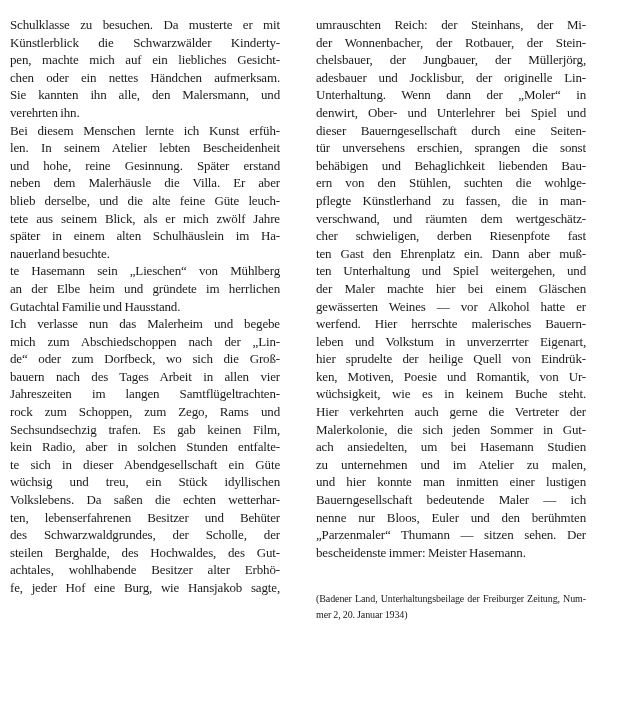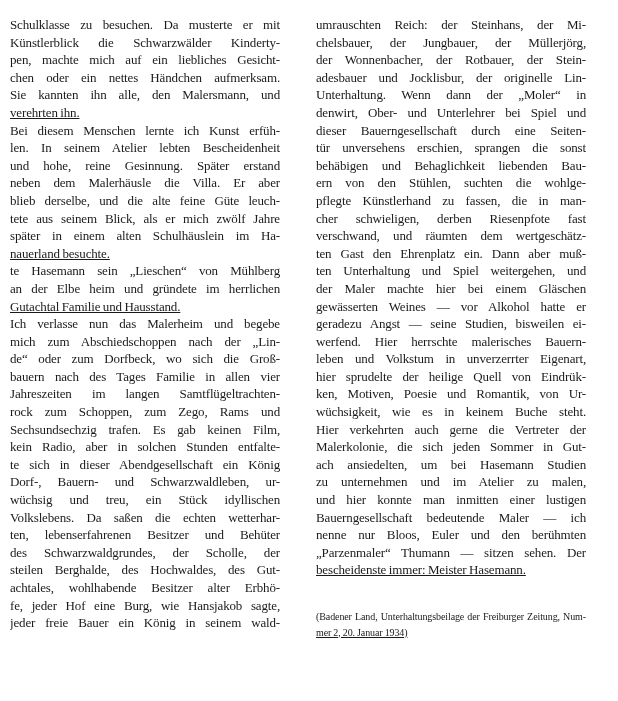--- a/index.html
+++ b/index.html
@@ -38,21 +38,20 @@
   .line:not(.para-end)::after {
     content: "";
     display: inline-block;
     width: 100%;
     height: 0;
     vertical-align: top;
   }
   .line.para-end {
     text-align: left;
     text-align-last: left;
-    text-decoration: underline;
   }
   .footnote {
     margin-top: 30px;
   }
   .footnote .line {
     font-size: 10px;
     line-height: 15.5px;
     height: 15.5px;
     letter-spacing: -0.1px;
     word-spacing: -0.3px;
@@ -76,56 +75,53 @@
       <div class="line">blieb derselbe, und die alte feine Güte leuch-</div>
       <div class="line">tete aus seinem Blick, als er mich zwölf Jahre</div>
       <div class="line">später in einem alten Schulhäuslein im Ha-</div>
       <div class="line para-end">nauerland besuchte.</div>
       <div class="line">te Hasemann sein „Lieschen“ von Mühlberg</div>
       <div class="line">an der Elbe heim und gründete im herrlichen</div>
       <div class="line para-end">Gutachtal Familie und Hausstand.</div>
       <div class="line">Ich verlasse nun das Malerheim und begebe</div>
       <div class="line">mich zum Abschiedschoppen nach der „Lin-</div>
       <div class="line">de“ oder zum Dorfbeck, wo sich die Groß-</div>
-      <div class="line">bauern nach des Tages Familie in allen vier</div>
+      <div class="line">bauern nach des Tages Arbeit in allen vier</div>
       <div class="line">Jahreszeiten im langen Samtflügeltrachten-</div>
       <div class="line">rock zum Schoppen, zum Zego, Rams und</div>
       <div class="line">Sechsundsechzig trafen. Es gab keinen Film,</div>
       <div class="line">kein Radio, aber in solchen Stunden entfalte-</div>
-      <div class="line">te sich in dieser Abendgesellschaft ein König</div>
-      <div class="line">Dorf-, Bauern- und Schwarzwaldleben, ur-</div>
+      <div class="line">te sich in dieser Abendgesellschaft ein Güte</div>
       <div class="line">wüchsig und treu, ein Stück idyllischen</div>
       <div class="line">Volkslebens. Da saßen die echten wetterhar-</div>
       <div class="line">ten, lebenserfahrenen Besitzer und Behüter</div>
       <div class="line">des Schwarzwaldgrundes, der Scholle, der</div>
       <div class="line">steilen Berghalde, des Hochwaldes, des Gut-</div>
       <div class="line">achtales, wohlhabende Besitzer alter Erbhö-</div>
       <div class="line">fe, jeder Hof eine Burg, wie Hansjakob sagte,</div>
-      <div class="line">jeder freie Bauer ein König in seinem wald-</div>
     </div>
   <div class="col col-right">
     <div>
         <div class="line">umrauschten Reich: der Steinhans, der Mi-</div>
+        <div class="line">der Wonnenbacher, der Rotbauer, der Stein-</div>
         <div class="line">chelsbauer, der Jungbauer, der Müllerjörg,</div>
-        <div class="line">der Wonnenbacher, der Rotbauer, der Stein-</div>
         <div class="line">adesbauer und Jocklisbur, der originelle Lin-</div>
         <div class="line">Unterhaltung. Wenn dann der „Moler“ in</div>
         <div class="line">denwirt, Ober- und Unterlehrer bei Spiel und</div>
         <div class="line">dieser Bauerngesellschaft durch eine Seiten-</div>
         <div class="line">tür unversehens erschien, sprangen die sonst</div>
         <div class="line">behäbigen und Behaglichkeit liebenden Bau-</div>
         <div class="line">ern von den Stühlen, suchten die wohlge-</div>
         <div class="line">pflegte Künstlerhand zu fassen, die in man-</div>
+        <div class="line">verschwand, und räumten dem wertgeschätz-</div>
         <div class="line">cher schwieligen, derben Riesenpfote fast</div>
-        <div class="line">verschwand, und räumten dem wertgeschätz-</div>
         <div class="line">ten Gast den Ehrenplatz ein. Dann aber muß-</div>
         <div class="line">ten Unterhaltung und Spiel weitergehen, und</div>
         <div class="line">der Maler machte hier bei einem Gläschen</div>
         <div class="line">gewässerten Weines — vor Alkohol hatte er</div>
-        <div class="line">geradezu Angst — seine Studien, bisweilen ei-</div>
         <div class="line">werfend. Hier herrschte malerisches Bauern-</div>
         <div class="line">leben und Volkstum in unverzerrter Eigenart,</div>
         <div class="line">hier sprudelte der heilige Quell von Eindrük-</div>
         <div class="line">ken, Motiven, Poesie und Romantik, von Ur-</div>
         <div class="line">wüchsigkeit, wie es in keinem Buche steht.</div>
         <div class="line">Hier verkehrten auch gerne die Vertreter der</div>
         <div class="line">Malerkolonie, die sich jeden Sommer in Gut-</div>
         <div class="line">ach ansiedelten, um bei Hasemann Studien</div>
         <div class="line">zu unternehmen und im Atelier zu malen,</div>
         <div class="line">und hier konnte man inmitten einer lustigen</div>

